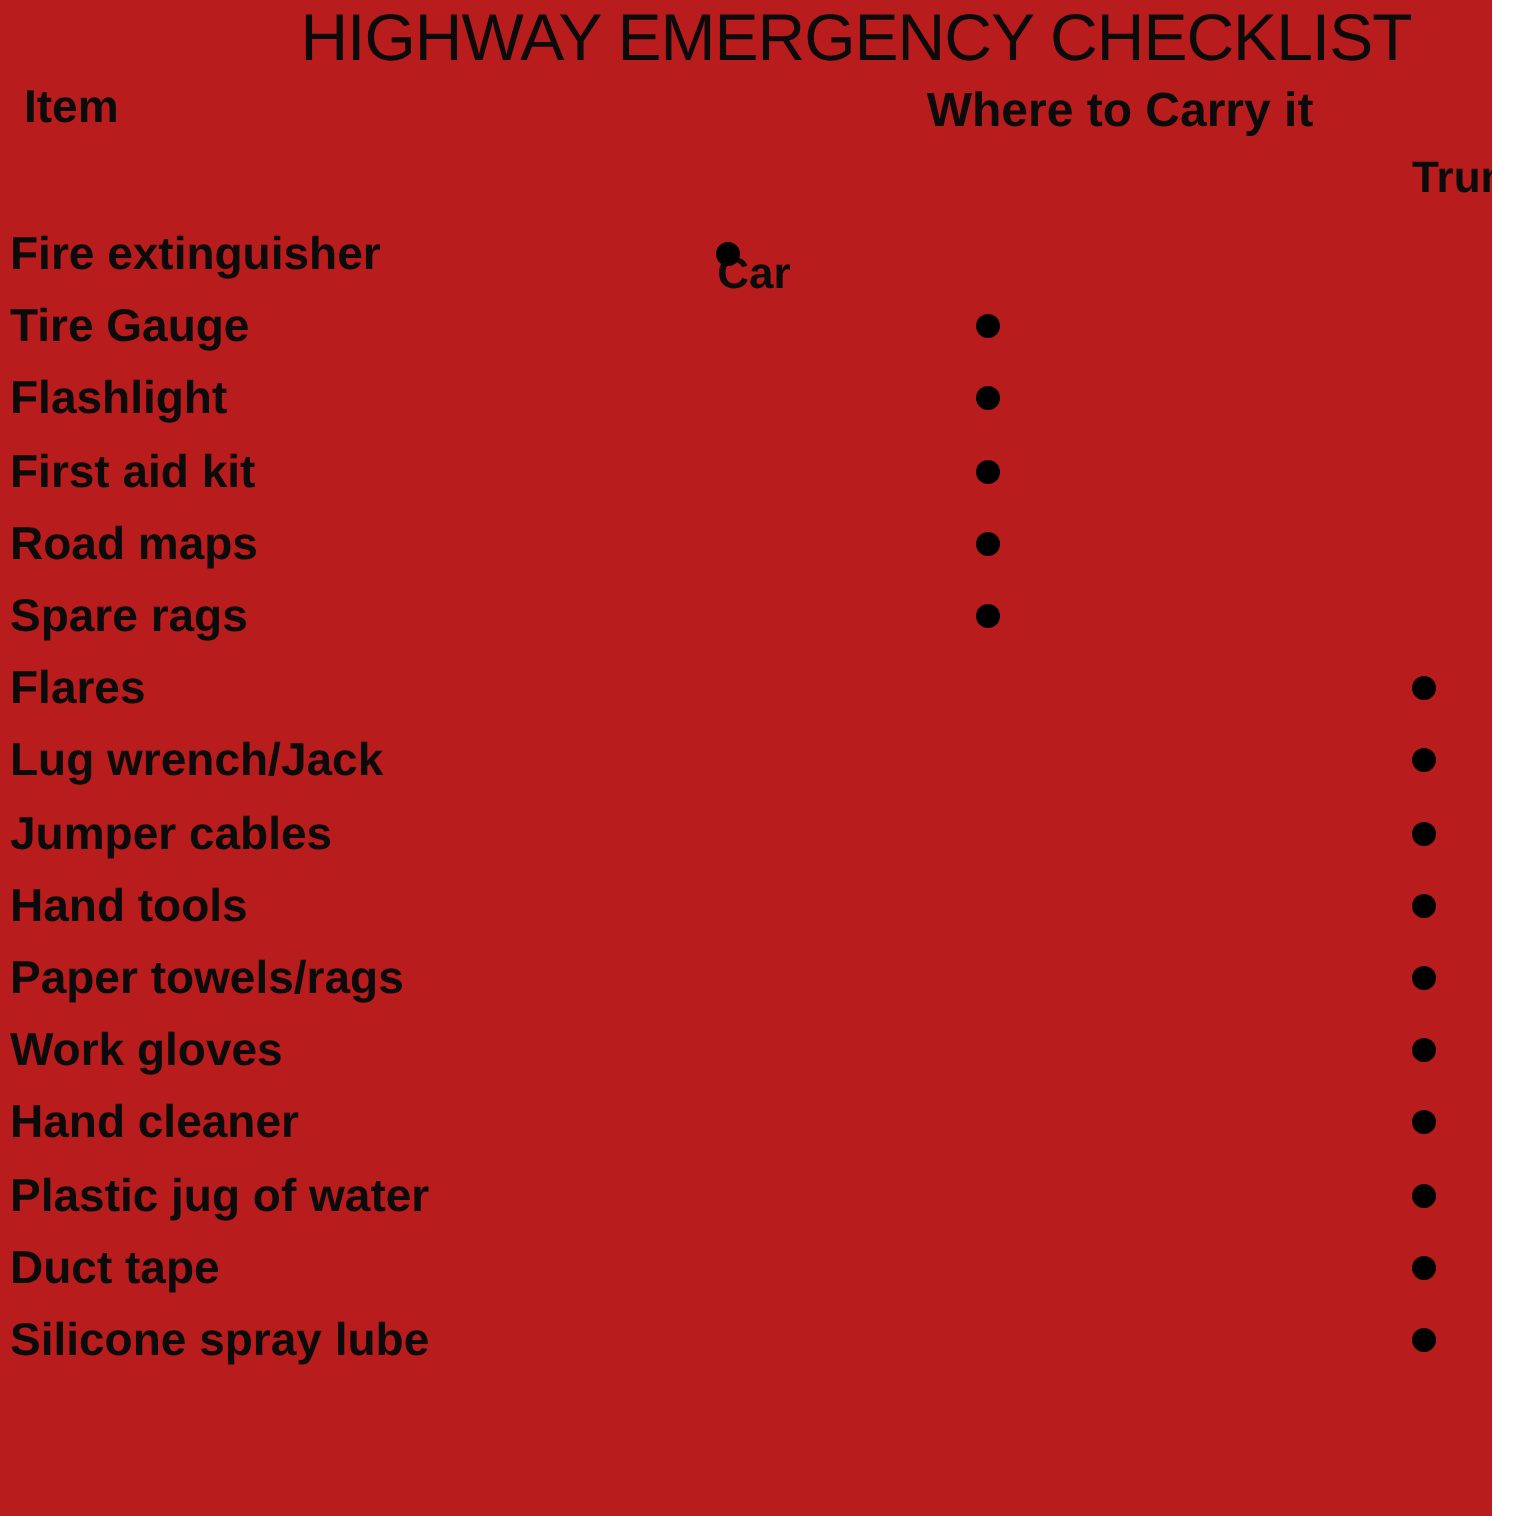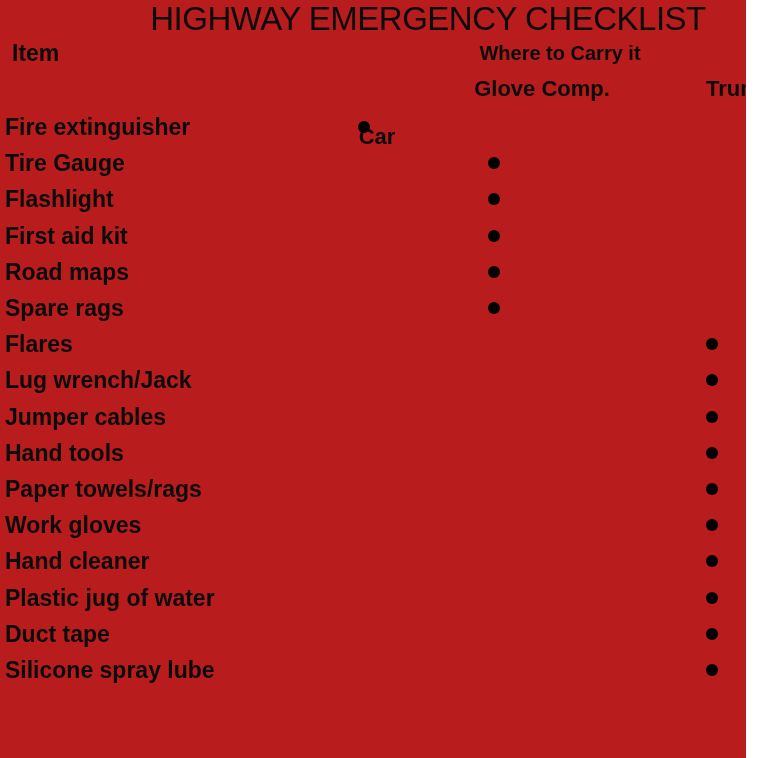--- a/index.html
+++ b/index.html
@@ -35,21 +35,21 @@
     left: 12px;
     font-size: 23px;
     font-weight: 700;
   }
   .group-header {
     position: absolute;
     top: 42px;
     left: 460px;
     width: 200px;
     text-align: center;
-    font-size: 20px;
+    font-size: 24px;
     font-weight: 700;
     white-space: nowrap;
   }
   .col-header {
     position: absolute;
     top: 76px;
     font-size: 22px;
     font-weight: 700;
     text-align: center;
     white-space: nowrap;
@@ -98,21 +98,20 @@
 </head>
 <body>
 
 <div class="page">
   <div class="title">HIGHWAY EMERGENCY CHECKLIST</div>
 
   <div class="item-header">Item</div>
   <div class="group-header">Where to Carry it</div>
 
   <div class="col-header col-car">Car</div>
-  <div class="col-header col-glove">Glove Comp.</div>
   <div class="col-header col-trunk">Trunk</div>
 
   <div class="rows">
       <div class="row">
     <span class="row-label">Fire extinguisher</span>
     <span class="cell car">
           <span class="dot"></span>
         </span>
     <span class="cell glove"></span>
     <span class="cell trunk"></span>

